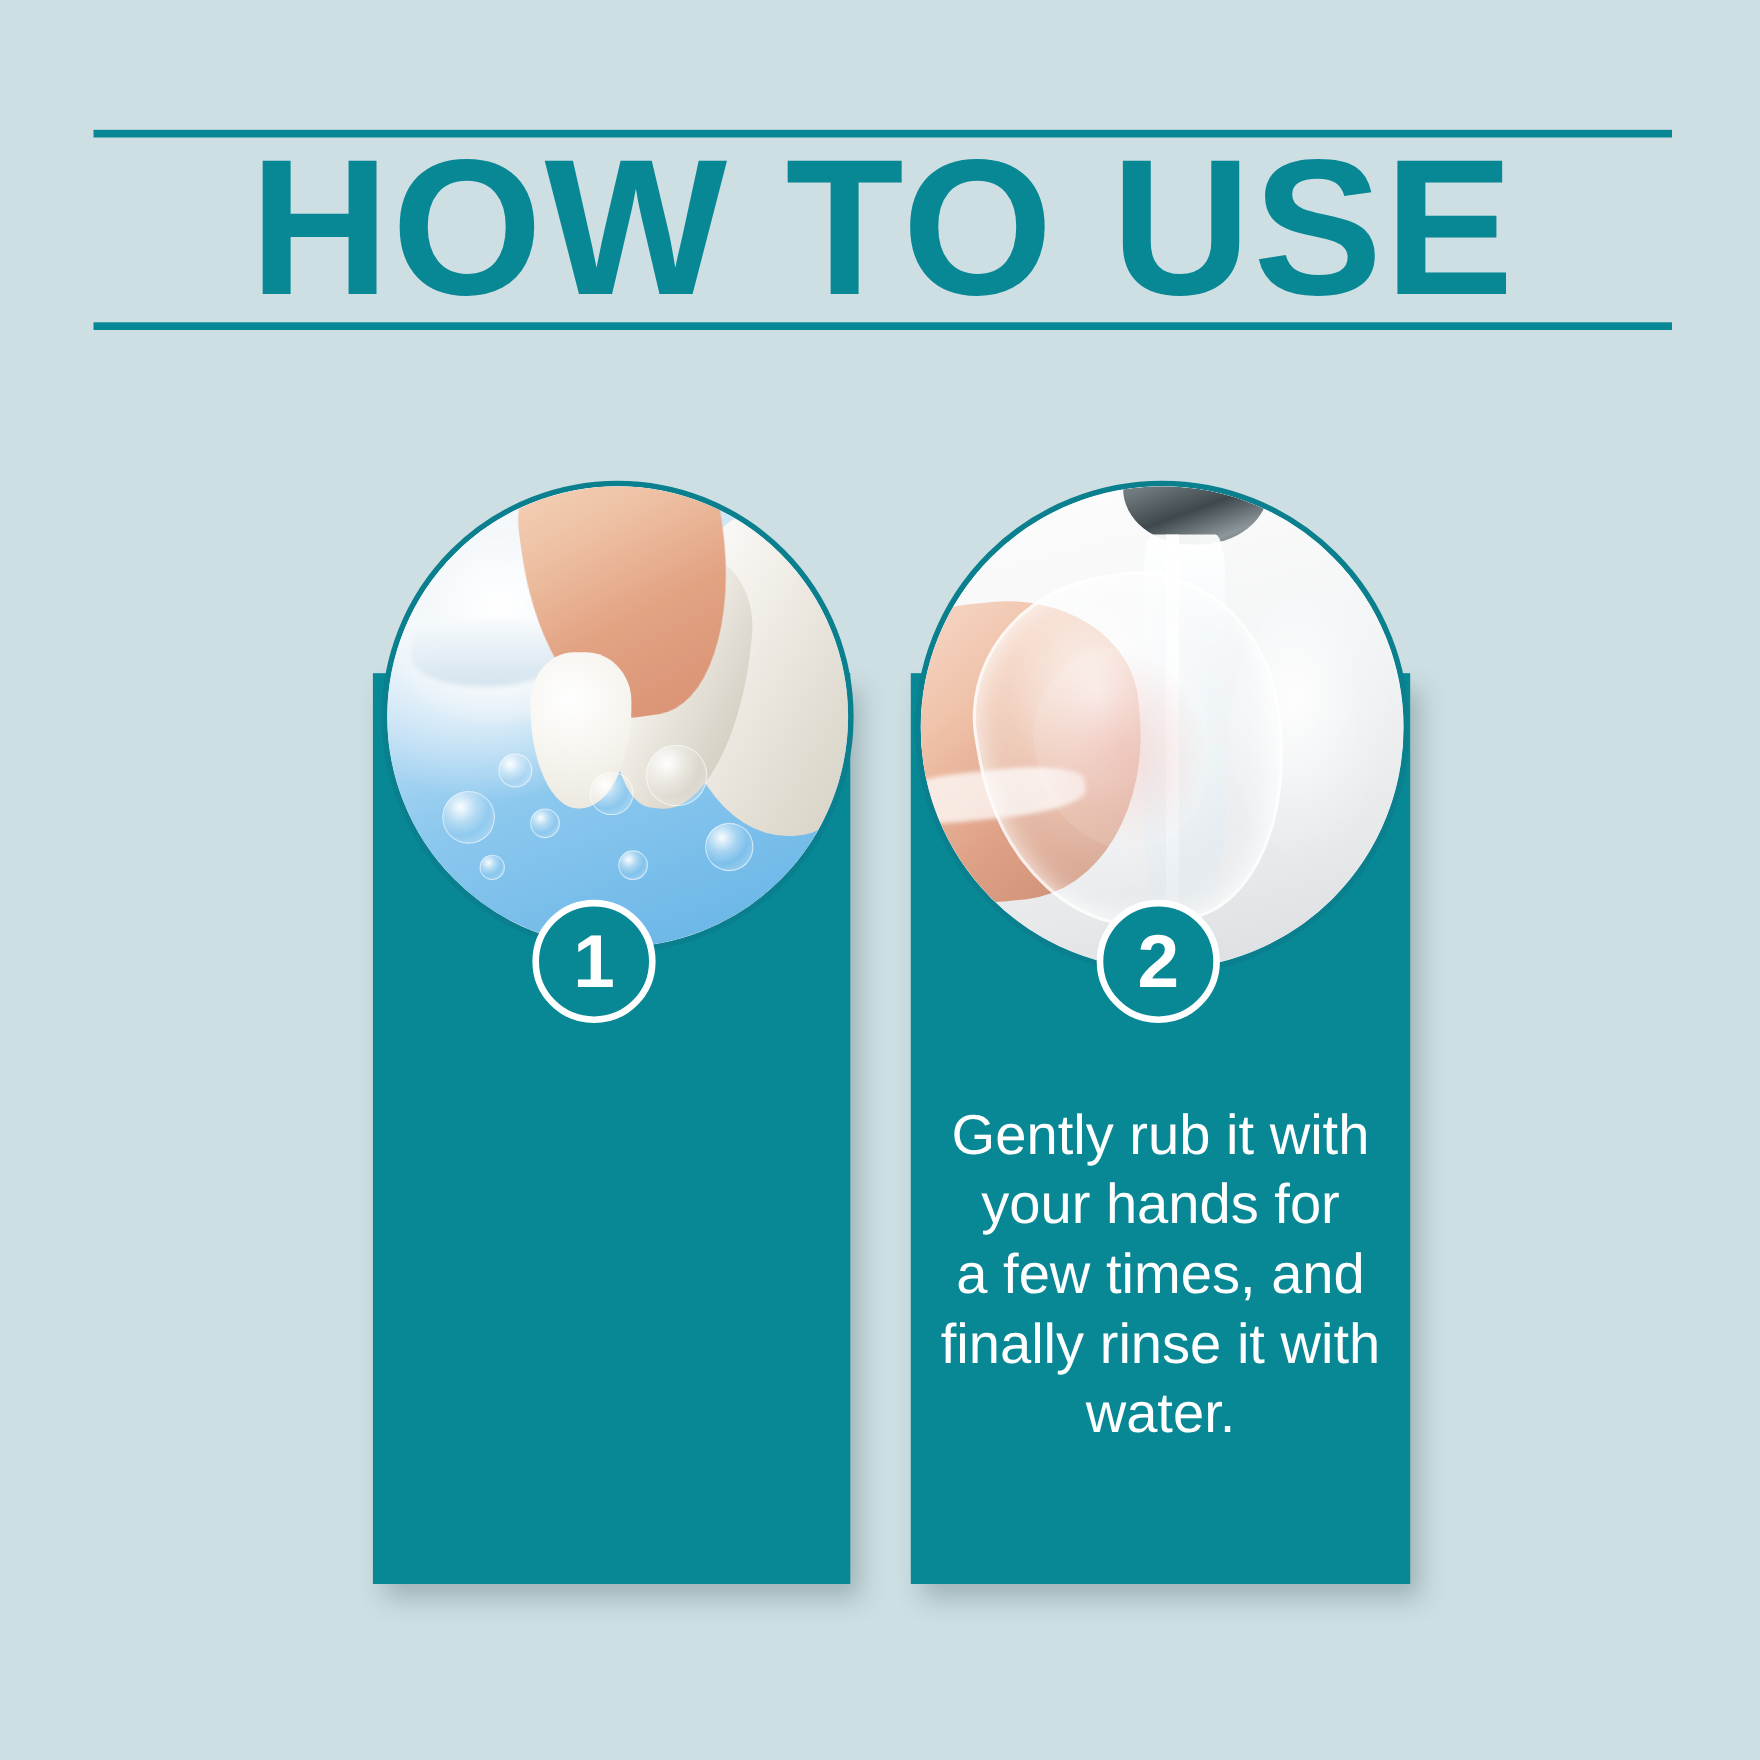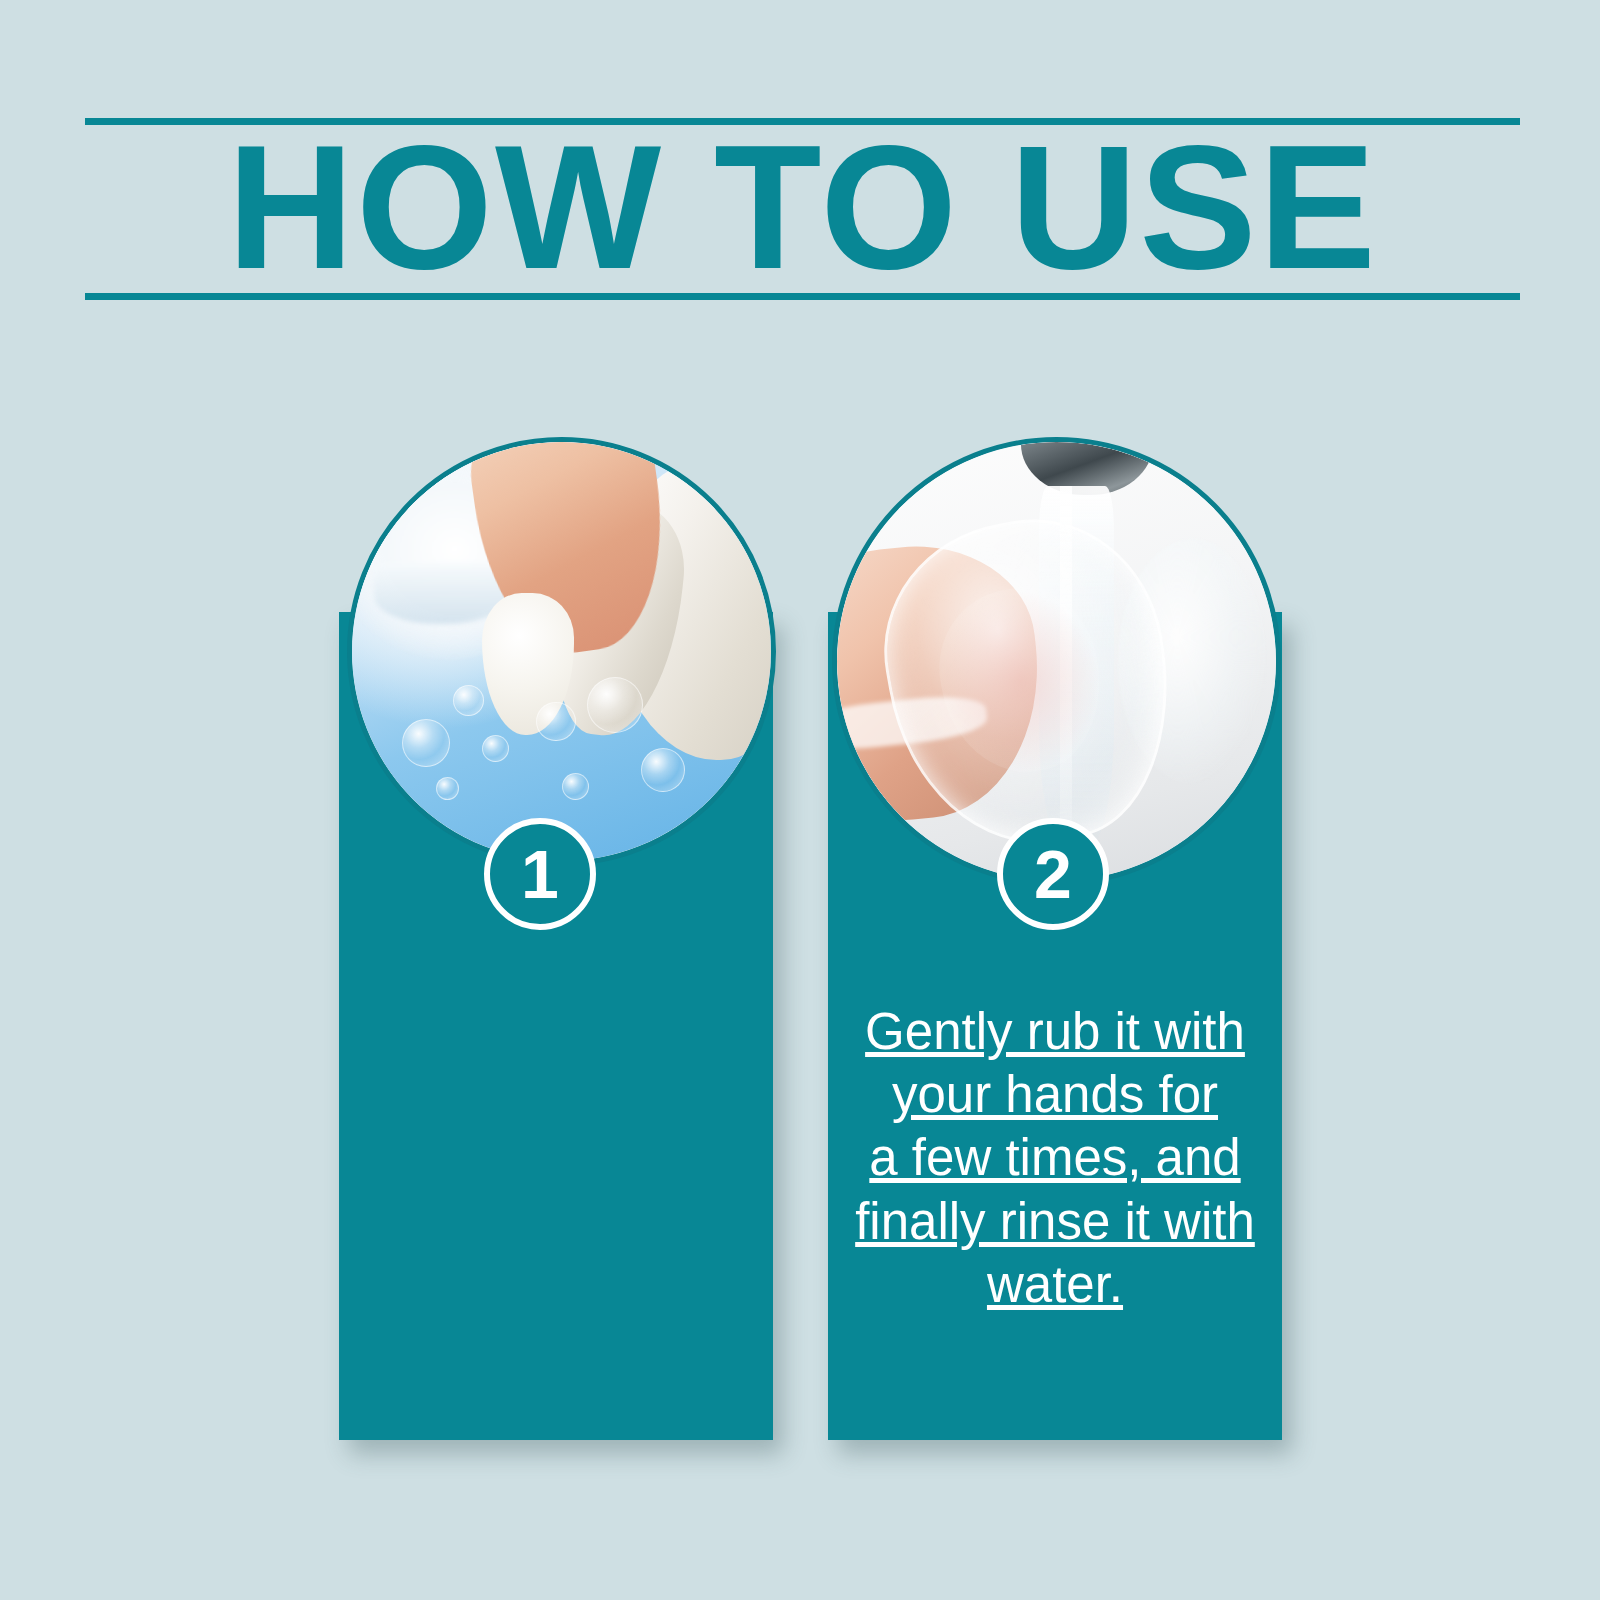--- a/index.html
+++ b/index.html
@@ -321,21 +321,20 @@
     left: 345px;
     top: 962px;
     width: 422px;
     font-size: 51px;
   }
   .caption-2 {
     left: 836px;
     top: 1000px;
     width: 438px;
     font-size: 51px;
-    text-decoration: underline;
   }
 </style>
 </head>
 <body>
 
 <div class="page">
 
   <div class="header">
     <div class="rule rule-top"></div>
     <div class="page-title">HOW TO USE</div>

